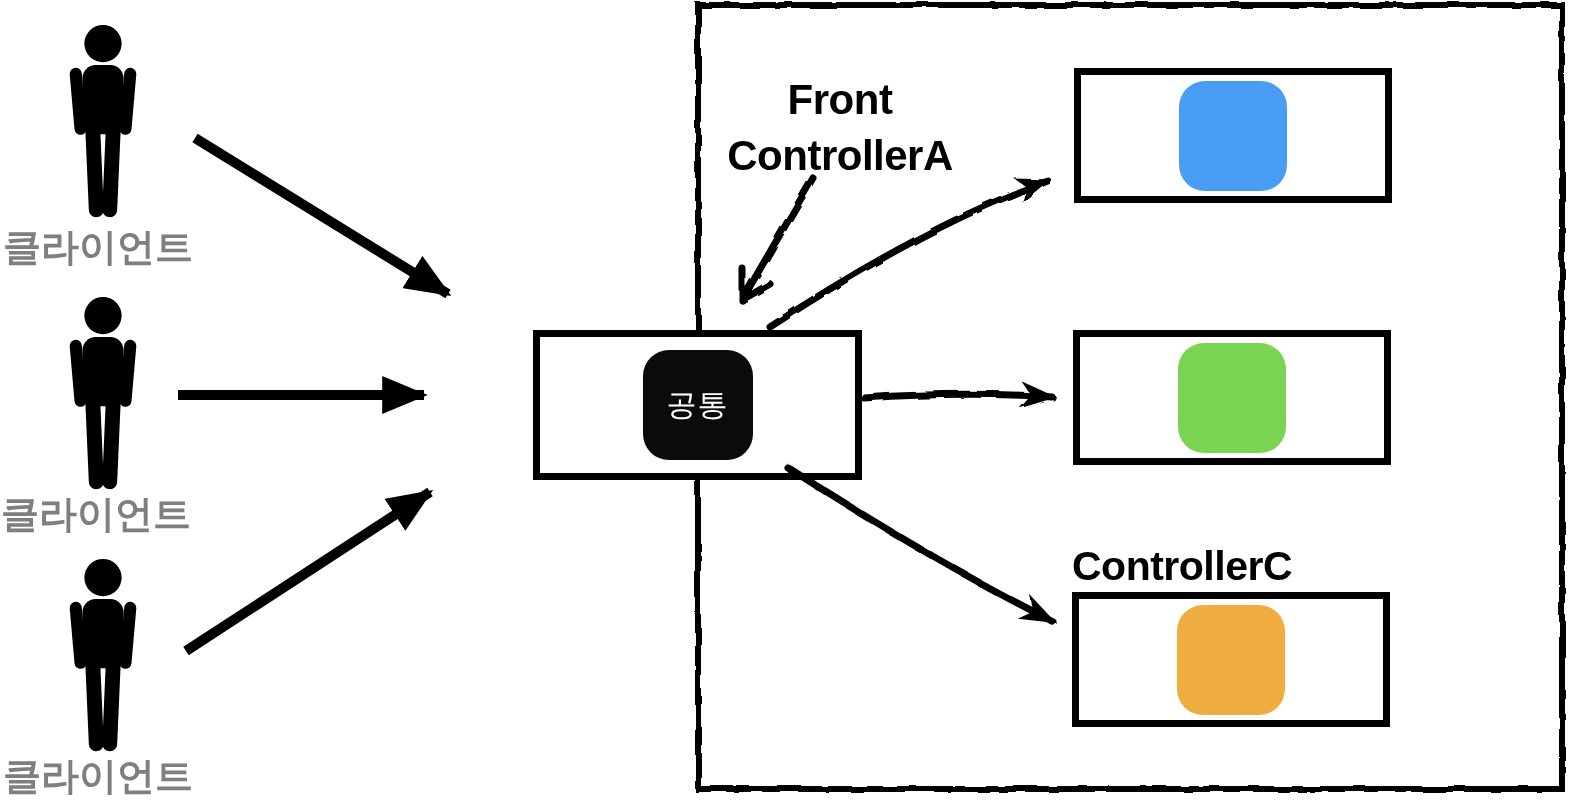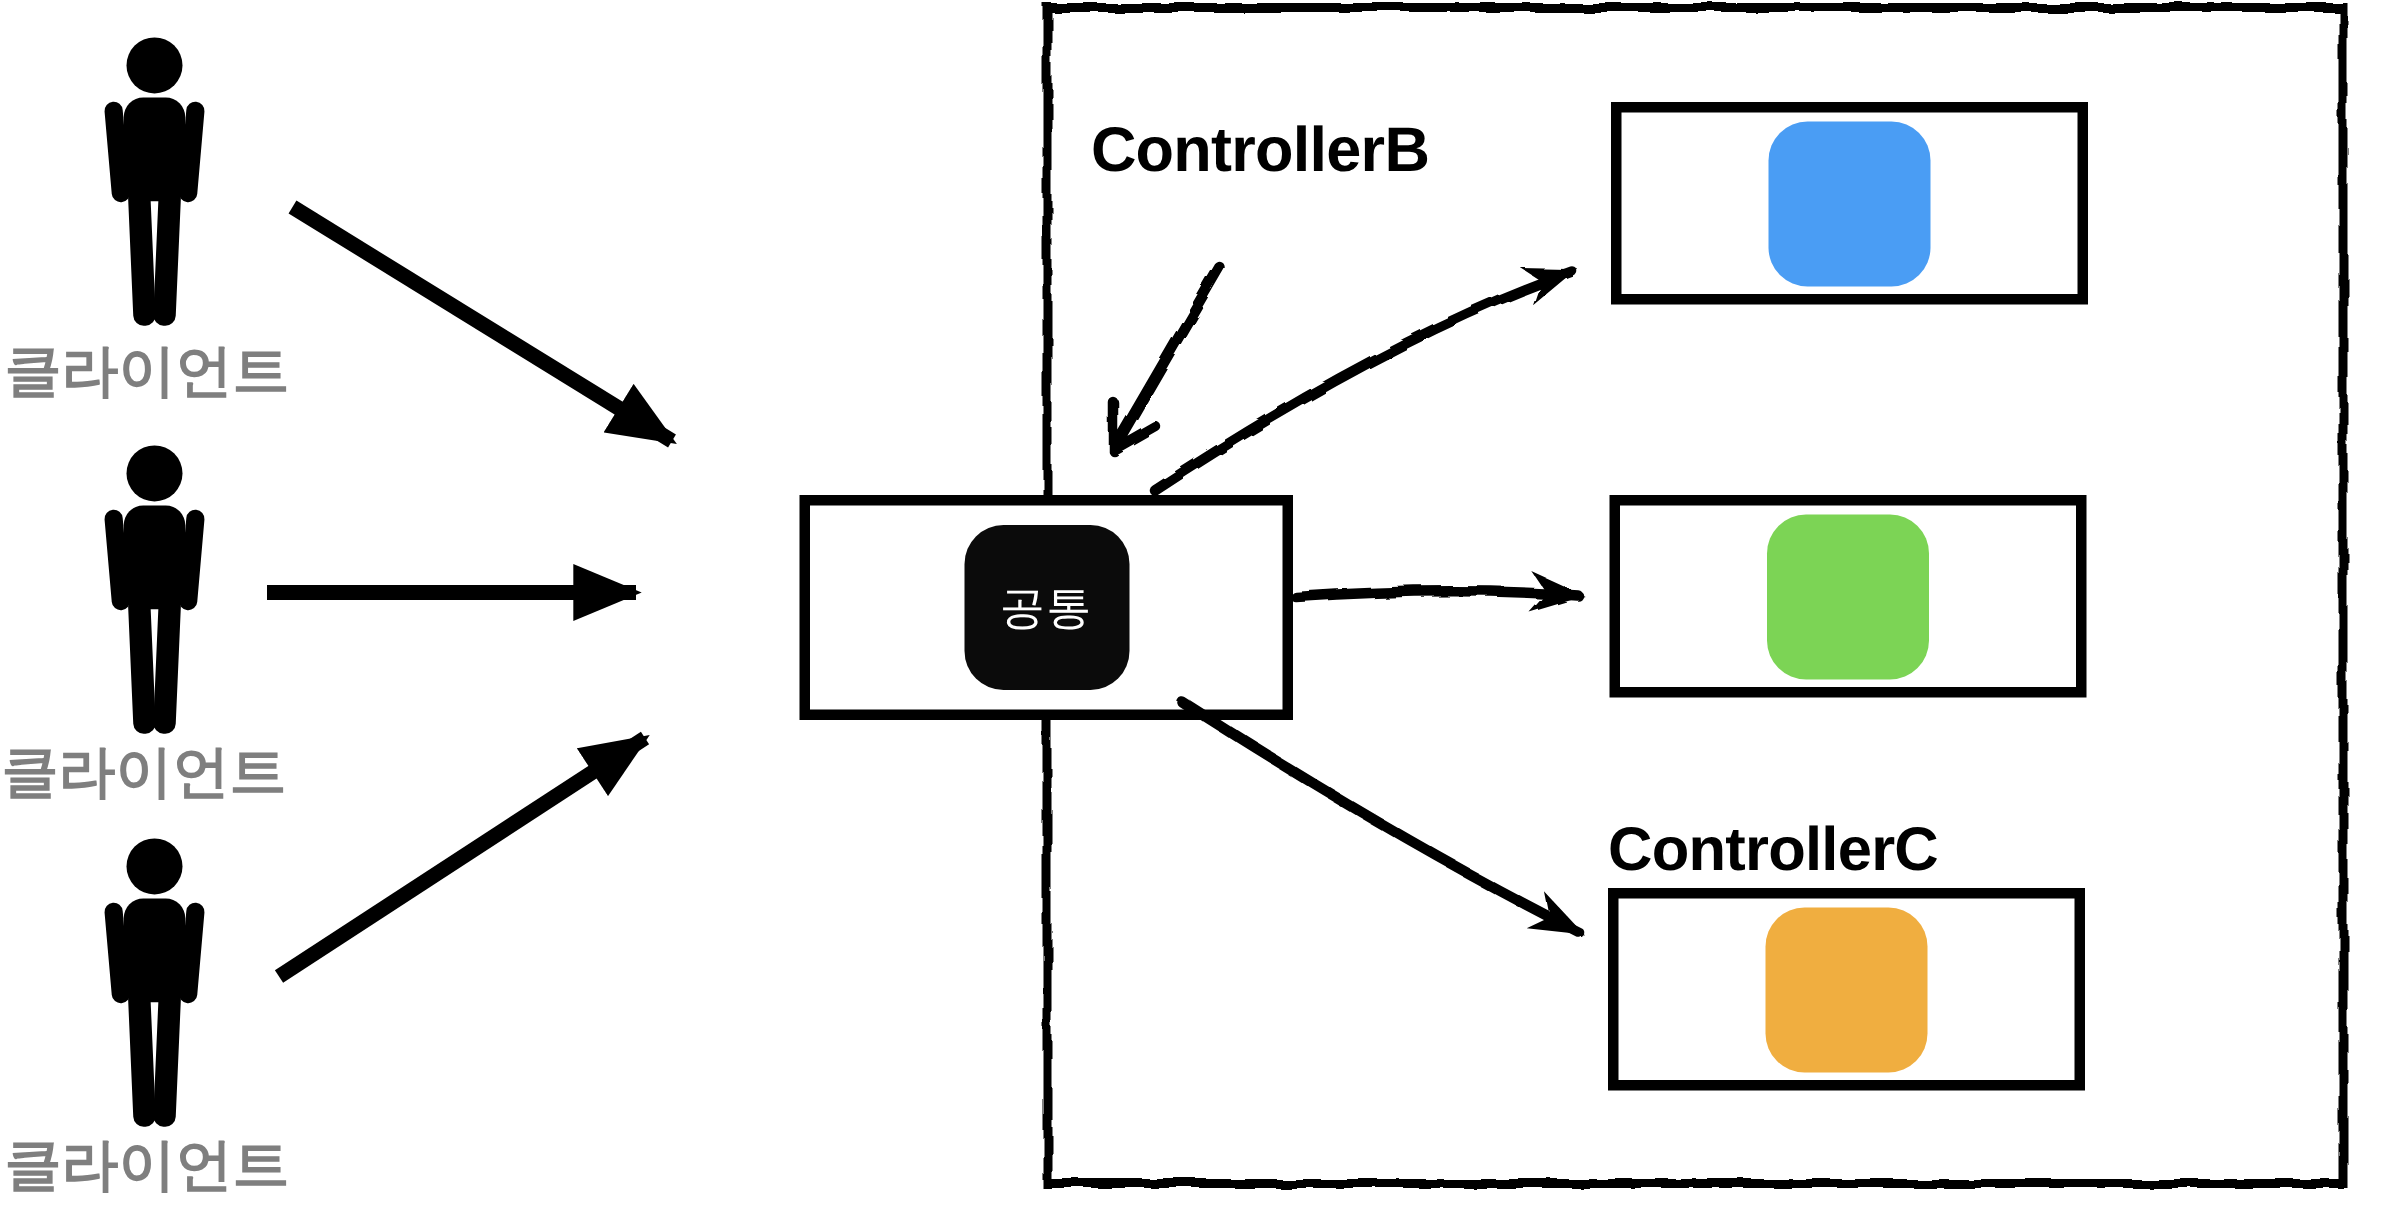--- a/index.html
+++ b/index.html
@@ -76,21 +76,22 @@
   <div class="ctrl-box ctrl-b">
     <div class="ctrl-square" style="background-color: rgb(124, 212, 85);"></div>
   </div>
 
   <div class="ctrl-label lab-c">ControllerC</div>
   <div class="ctrl-box ctrl-c">
     <div class="ctrl-square" style="background-color: rgb(240, 174, 64);"></div>
   </div>
 
   <div class="fc-annotation">
-    <div>ControllerB</div>
+    <div>Front</div>
+    <div>ControllerA</div>
   </div>
 
   <div class="client-label cl-1">클라이언트</div>
   <div class="client-label cl-2">클라이언트</div>
   <div class="client-label cl-3">클라이언트</div>
 
   <svg class="layer z3" viewBox="0 0 1590 812">
     <defs>
       <symbol id="person" viewBox="0 0 100 210">
         <circle cx="50" cy="21" r="20" fill="#000"></circle>

